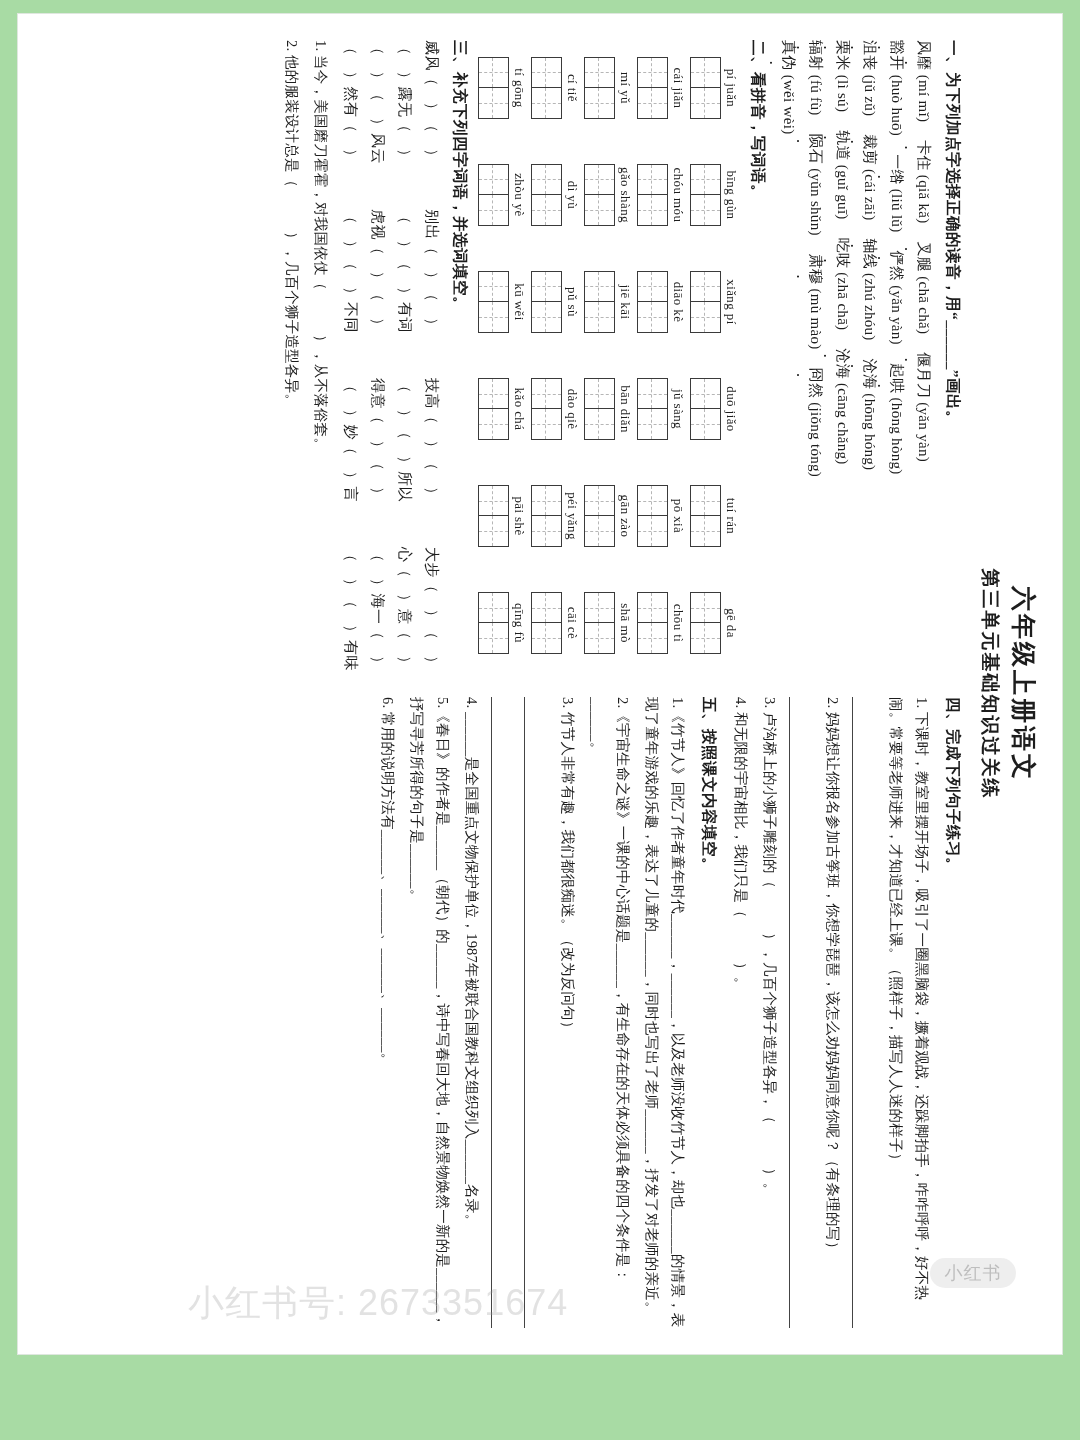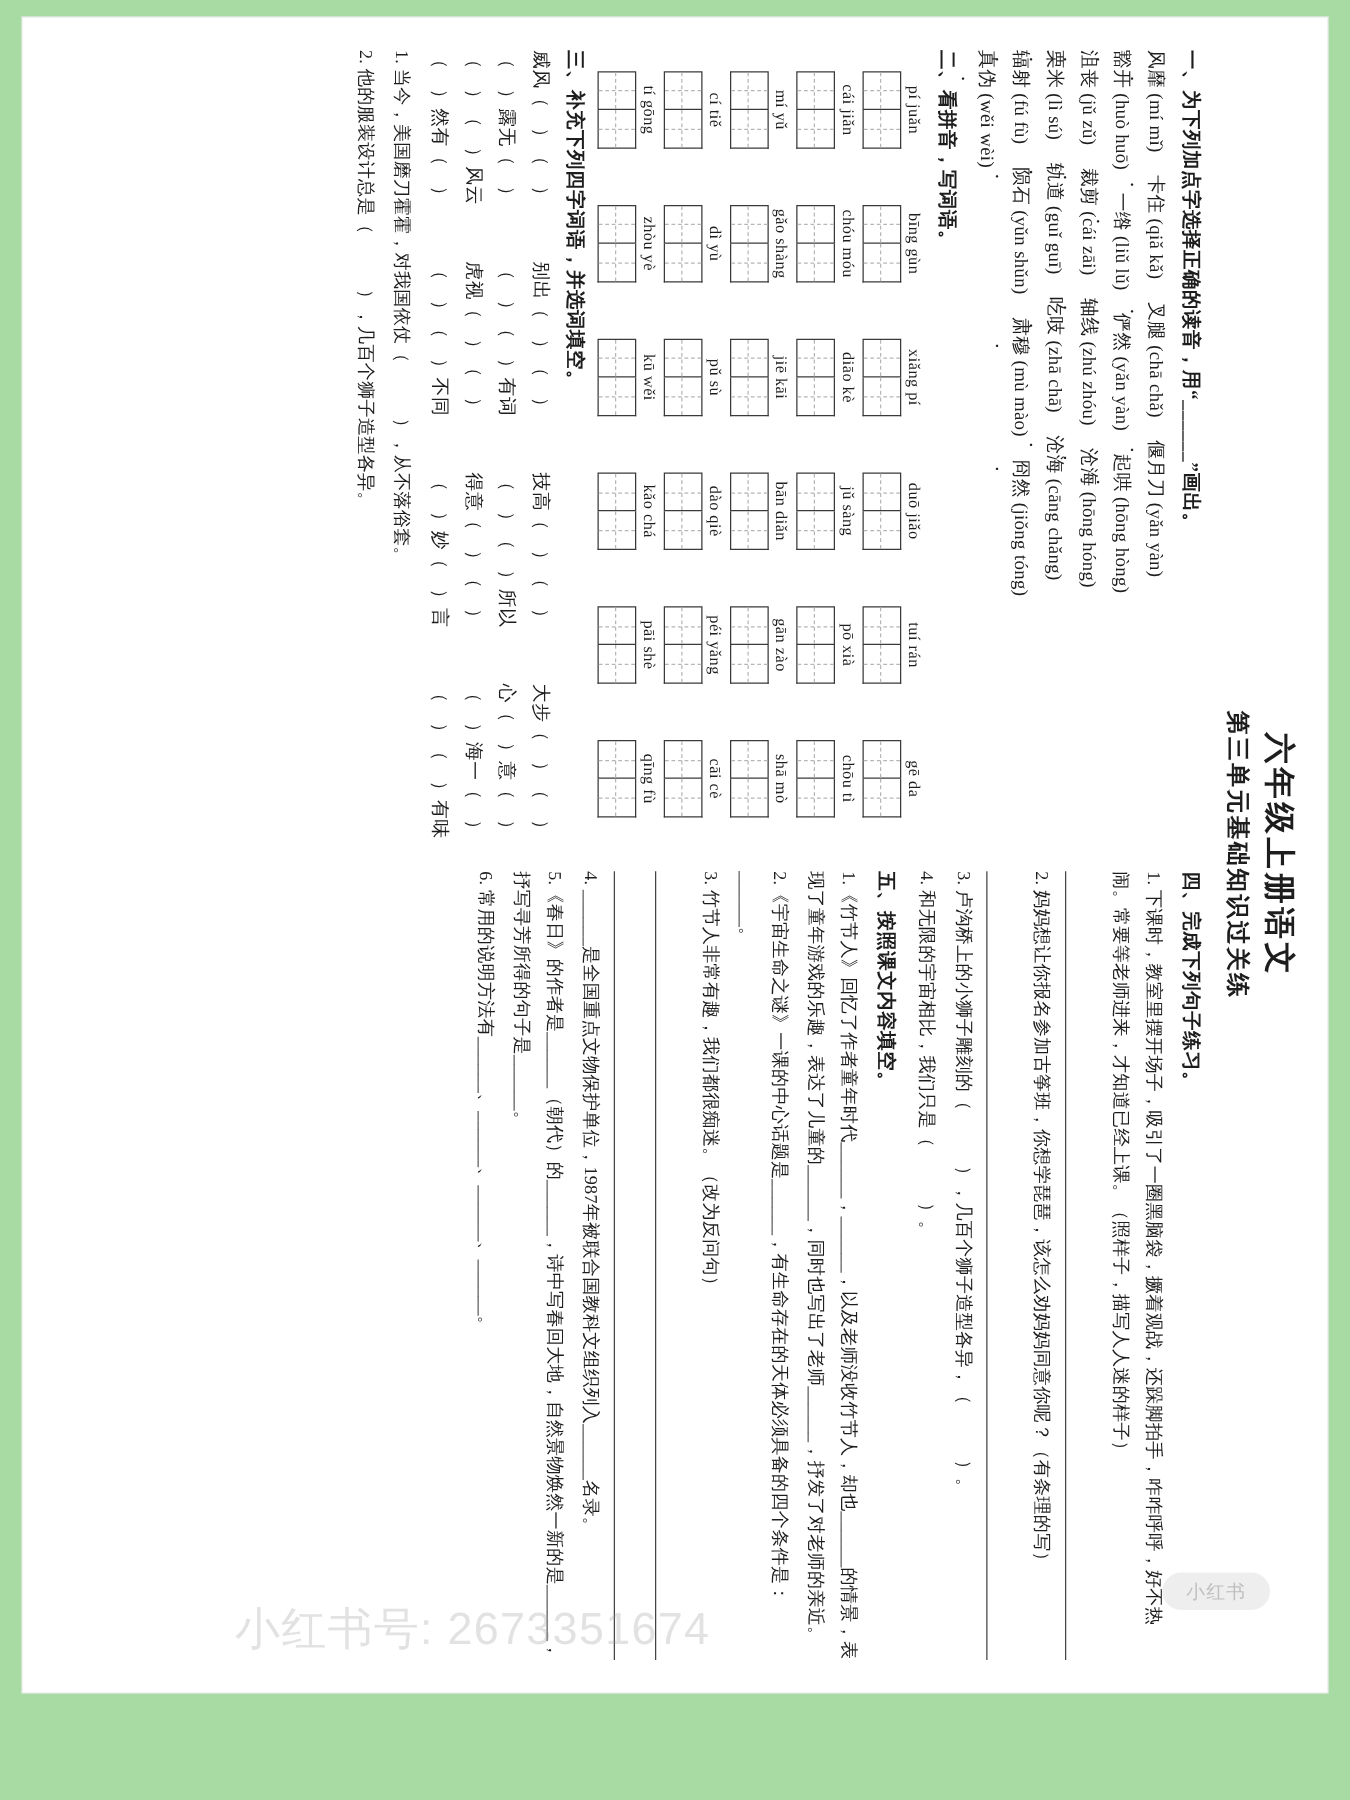--- a/index.html
+++ b/index.html
@@ -148,21 +148,21 @@
     letter-spacing:1px;
     pointer-events:none;
   }
   .wm-badge{
     position:absolute;
     right:46px;bottom:66px;
     width:86px;height:30px;
     border-radius:15px;
     background:rgba(150,150,150,.16);
     color:rgba(130,130,130,.45);
-    font-size:15px;
+    font-size:18px;
     font-family:Liberation Serif, serif;
     display:flex;align-items:center;justify-content:center;
     letter-spacing:1px;
     pointer-events:none;
   }
 </style>
 </head>
 <body>
 
 <div id="sheet">

